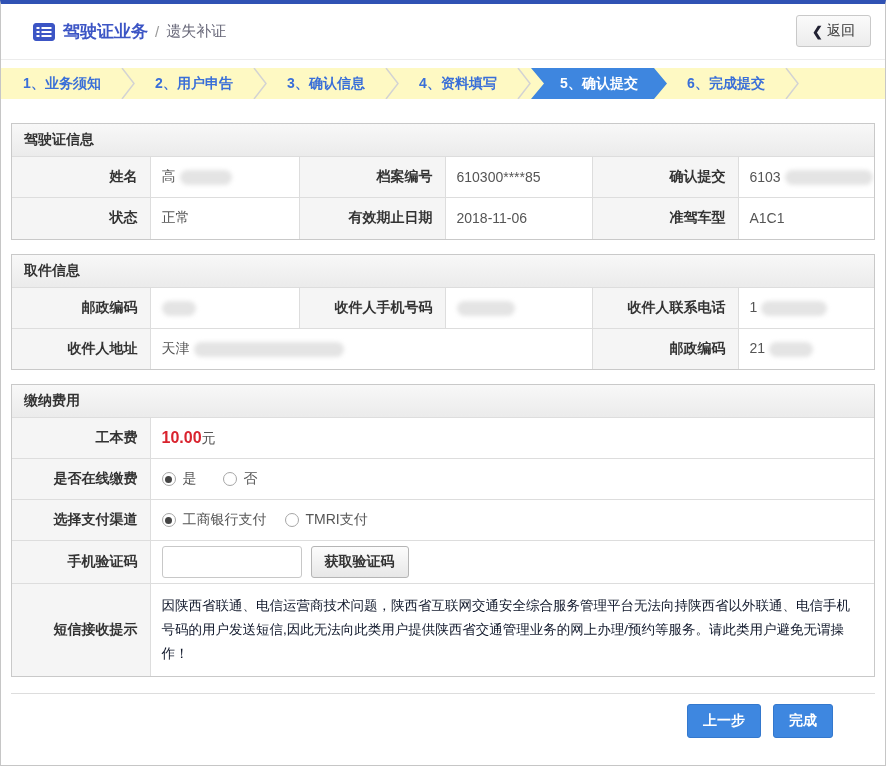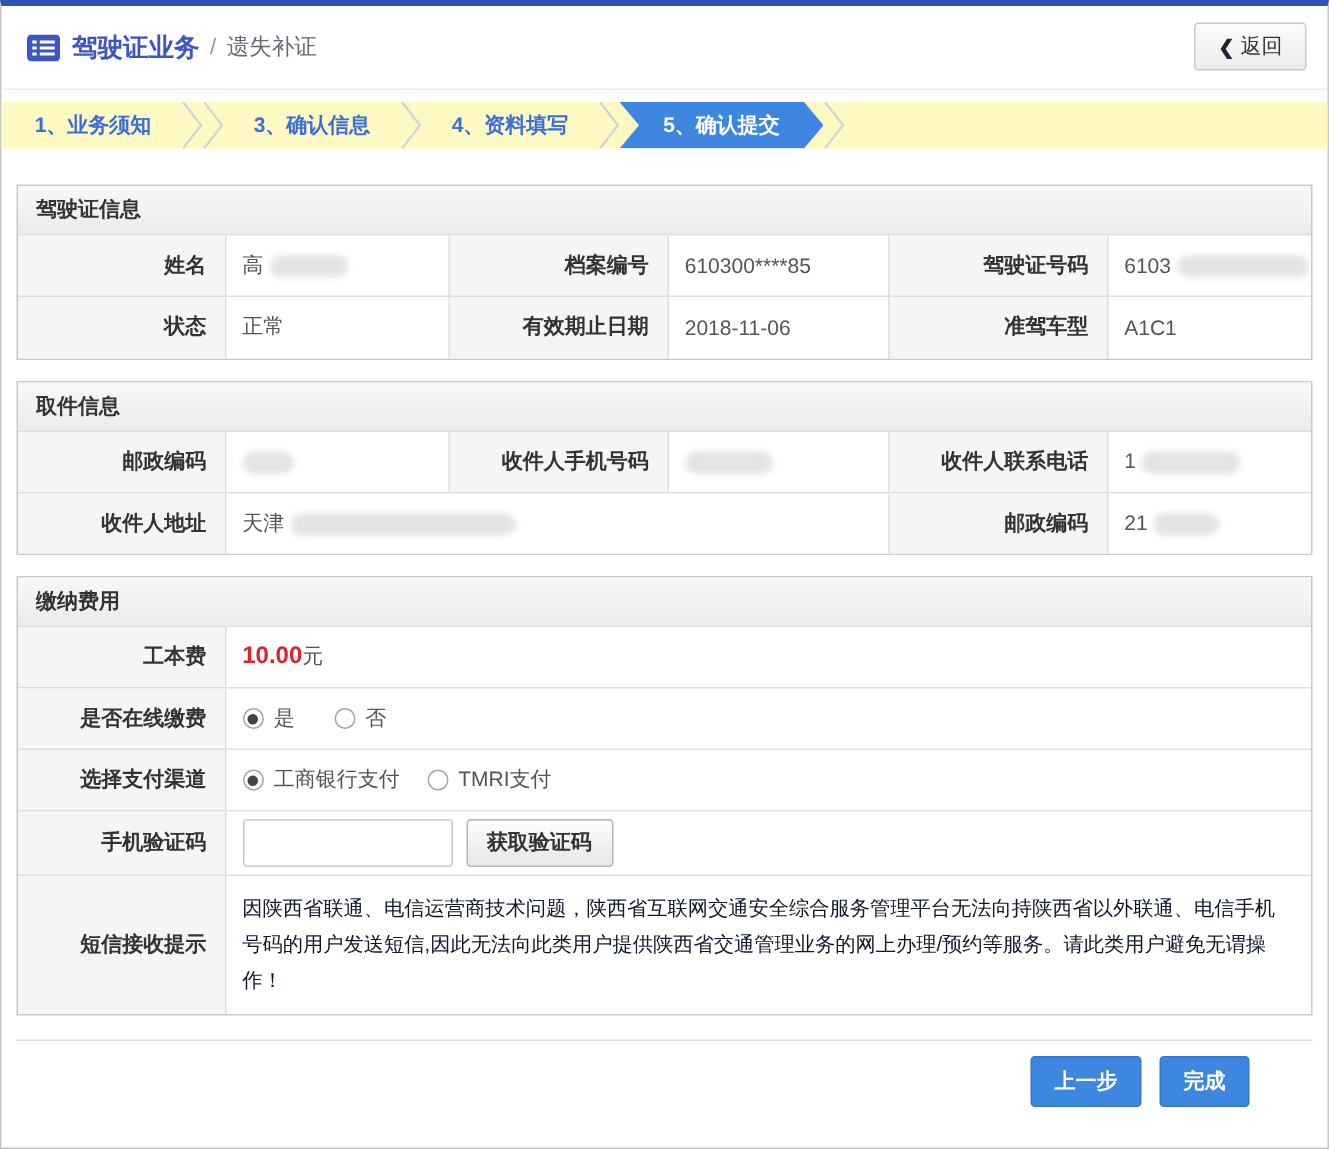--- a/index.html
+++ b/index.html
@@ -12,21 +12,21 @@
     border-top:4px solid #3052b4;
     background:#fff;
     overflow:hidden;
   }
 
   
   .header {
     position:relative; height:56px;
     border-bottom:1px solid #ececec;
     display:flex; align-items:center;
-    padding:0 17px;
+    padding:0 32px;
   }
   .doc-icon { width:22px; height:18px; margin-right:8px; flex:0 0 auto; }
   .header-title { font-size:17px; font-weight:bold; color:#3c55c5; }
   .header-divider { font-size:15px; color:#999; margin:0 7px; }
   .header-subtitle { font-size:15px; color:#667; }
   .back-btn {
     position:absolute; right:14px; top:11px;
     padding:6px 15px;
     border:1px solid #c9c9c9; border-radius:3px;
     background:linear-gradient(#fbfbfb,#ececec);
@@ -151,32 +151,34 @@
       <span class="back-chevron">❮</span>
       <span>返回</span>
     </button>
   </div>
 
   <div class="steps">
     <div class="step">1、业务须知</div>
     <svg class="sep" width="14" height="31" viewBox="0 0 14 31">
         <path d="M1 0 L13 15.5 L1 31" fill="none" stroke="#d3d3d3" stroke-width="1.5"></path>
       </svg>
+    <div class="step">2、用户申告</div>
     <svg class="sep" width="14" height="31" viewBox="0 0 14 31">
         <path d="M1 0 L13 15.5 L1 31" fill="none" stroke="#d3d3d3" stroke-width="1.5"></path>
       </svg>
     <div class="step">3、确认信息</div>
     <svg class="sep" width="14" height="31" viewBox="0 0 14 31">
         <path d="M1 0 L13 15.5 L1 31" fill="none" stroke="#d3d3d3" stroke-width="1.5"></path>
       </svg>
     <div class="step">4、资料填写</div>
     <svg class="sep" width="14" height="31" viewBox="0 0 14 31">
         <path d="M1 0 L13 15.5 L1 31" fill="none" stroke="#d3d3d3" stroke-width="1.5"></path>
       </svg>
     <div class="step active">5、确认提交</div>
+    <div class="step">6、完成提交</div>
     <svg class="sep" width="14" height="31" viewBox="0 0 14 31">
         <path d="M1 0 L13 15.5 L1 31" fill="none" stroke="#d3d3d3" stroke-width="1.5"></path>
       </svg>
   </div>
 
   <div class="content">
 
     <div class="section">
       <div class="section-title">驾驶证信息</div>
       <table>
@@ -187,21 +189,21 @@
             <col class="c-value2">
             <col class="c-label3">
             <col>
         </colgroup>
         <tbody>
             <tr>
           <th>姓名</th>
           <td><span>高</span><span class="redact" style="width:52px"></span></td>
           <th>档案编号</th>
           <td>610300****85</td>
-          <th>驾驶证号码</th>
+          <th>确认提交</th>
           <td><span>6103</span><span class="redact" style="width:88px"></span></td>
         </tr>
         <tr>
           <th>状态</th>
           <td>正常</td>
           <th>有效期止日期</th>
           <td>2018-11-06</td>
           <th>准驾车型</th>
           <td>A1C1</td>
         </tr>

